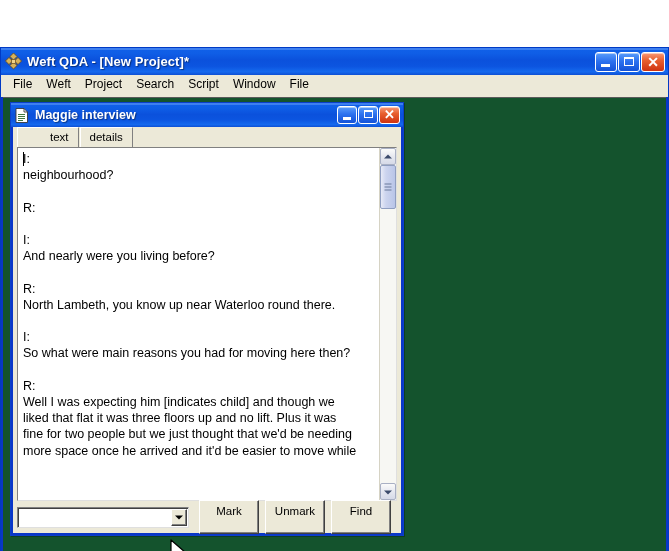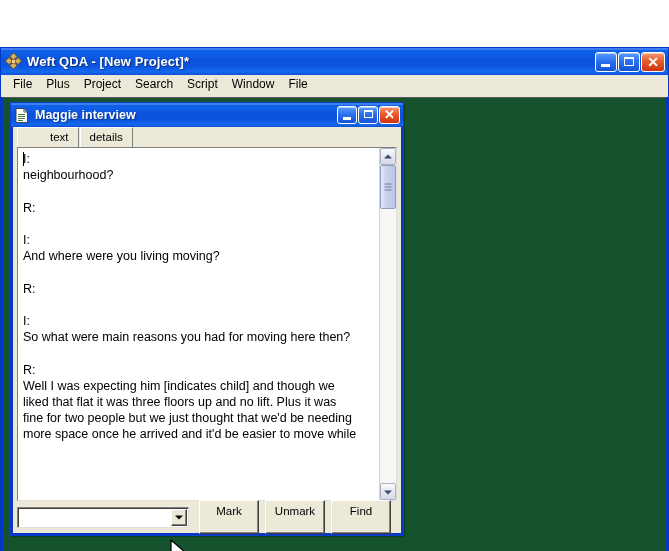--- a/index.html
+++ b/index.html
@@ -443,21 +443,21 @@
         <span class="cap-glyph-max"></span>
       </div>
       <div class="cap-btn close">
         <span class="cap-glyph-close">✕</span>
       </div>
     </div>
   </div>
 
   <div class="menubar">
     <div class="menu-item">File</div>
-    <div class="menu-item">Plus</div>
+    <div class="menu-item">Weft</div>
     <div class="menu-item">Project</div>
     <div class="menu-item">Search</div>
     <div class="menu-item">Script</div>
     <div class="menu-item">Window</div>
     <div class="menu-item">File</div>
   </div>
 
   <div class="mdi-client">
 
     <div class="child-window">
@@ -498,23 +498,24 @@
 
         <div class="text-pane-wrap">
           <div class="text-area">
             <div class="caret"></div>
             <div class="text-line">I:</div>
             <div class="text-line">neighbourhood?</div>
             <div class="text-line">&nbsp;</div>
             <div class="text-line">R:</div>
             <div class="text-line">&nbsp;</div>
             <div class="text-line">I:</div>
-            <div class="text-line">And where were you living moving?</div>
+            <div class="text-line">And nearly were you living before?</div>
             <div class="text-line">&nbsp;</div>
             <div class="text-line">R:</div>
+            <div class="text-line">North Lambeth, you know up near Waterloo round there.</div>
             <div class="text-line">&nbsp;</div>
             <div class="text-line">I:</div>
             <div class="text-line">So what were main reasons you had for moving here then?</div>
             <div class="text-line">&nbsp;</div>
             <div class="text-line">R:</div>
             <div class="text-line">Well I was expecting him [indicates child] and though we</div>
             <div class="text-line">liked that flat it was three floors up and no lift. Plus it was</div>
             <div class="text-line">fine for two people but we just thought that we'd be needing</div>
             <div class="text-line">more space once he arrived and it'd be easier to move while</div>
           </div>

